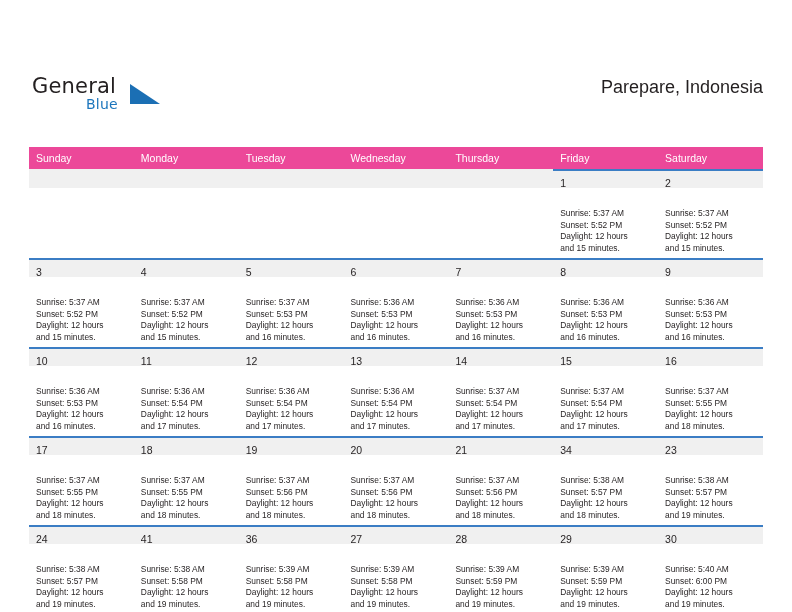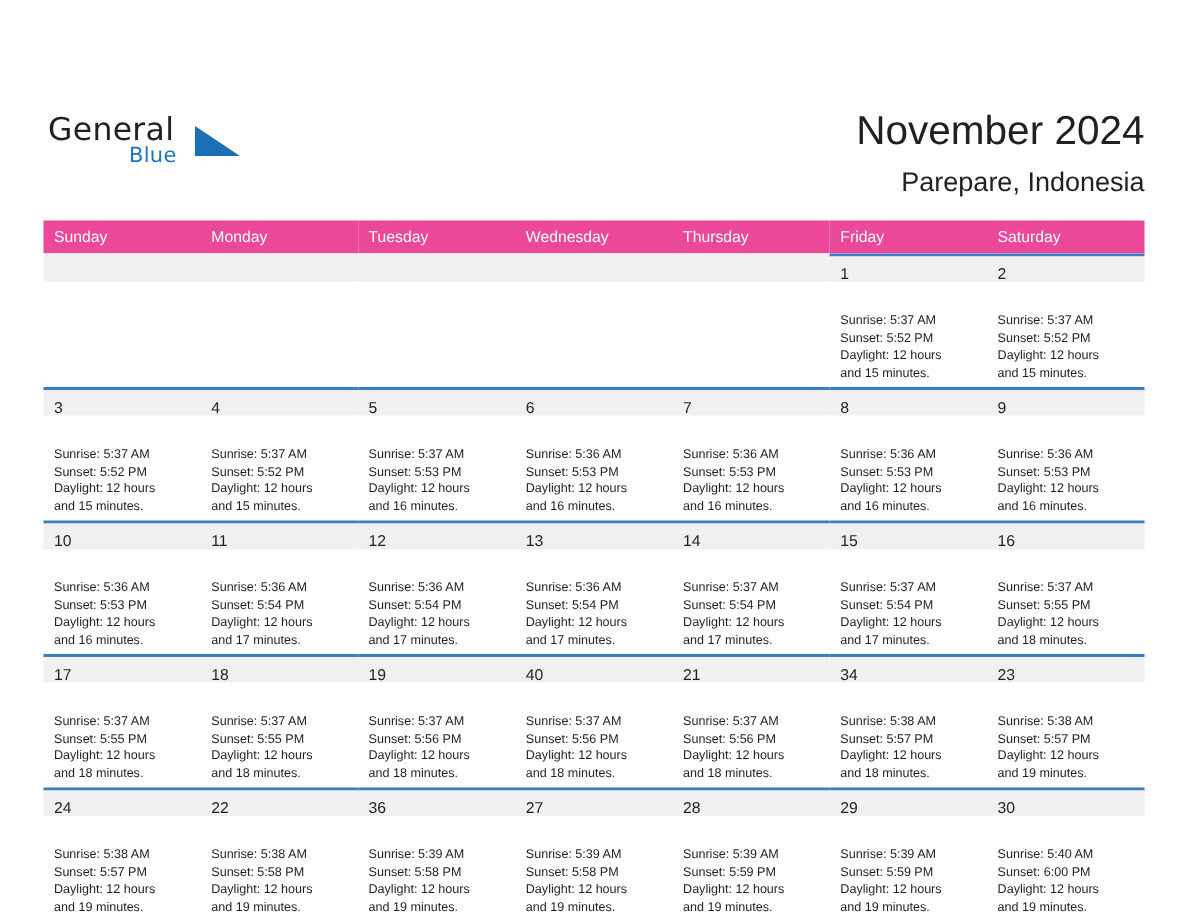--- a/index.html
+++ b/index.html
@@ -157,21 +157,20 @@
 
   <div class="header">
 
     <div class="brand">
       <span class="brand-general">General</span>
       <span class="brand-triangle"></span>
       <span class="brand-blue">Blue</span>
     </div>
 
     <div class="title-block">
-      <div class="cal-title">November 2024</div>
       <div class="cal-subtitle">Parepare, Indonesia</div>
     </div>
 
   </div>
 
   <table class="calendar">
     <thead>
       <tr>
         <th>Sunday</th>
         <th>Monday</th>
@@ -419,21 +418,21 @@
               <div class="details">
                 <div>Sunrise: 5:37 AM</div>
                 <div>Sunset: 5:56 PM</div>
                 <div>Daylight: 12 hours</div>
                 <div>and 18 minutes.</div>
               </div>
             </div>
           </td>
           <td>
             <div class="cell filled">
-              <div class="daynum-band"><span class="daynum">40</span></div>
+              <div class="daynum-band"><span class="daynum">20</span></div>
               <div class="details">
                 <div>Sunrise: 5:37 AM</div>
                 <div>Sunset: 5:56 PM</div>
                 <div>Daylight: 12 hours</div>
                 <div>and 18 minutes.</div>
               </div>
             </div>
           </td>
           <td>
             <div class="cell filled">
@@ -476,21 +475,21 @@
               <div class="details">
                 <div>Sunrise: 5:38 AM</div>
                 <div>Sunset: 5:57 PM</div>
                 <div>Daylight: 12 hours</div>
                 <div>and 19 minutes.</div>
               </div>
             </div>
           </td>
           <td>
             <div class="cell filled">
-              <div class="daynum-band"><span class="daynum">22</span></div>
+              <div class="daynum-band"><span class="daynum">41</span></div>
               <div class="details">
                 <div>Sunrise: 5:38 AM</div>
                 <div>Sunset: 5:58 PM</div>
                 <div>Daylight: 12 hours</div>
                 <div>and 19 minutes.</div>
               </div>
             </div>
           </td>
           <td>
             <div class="cell filled">

